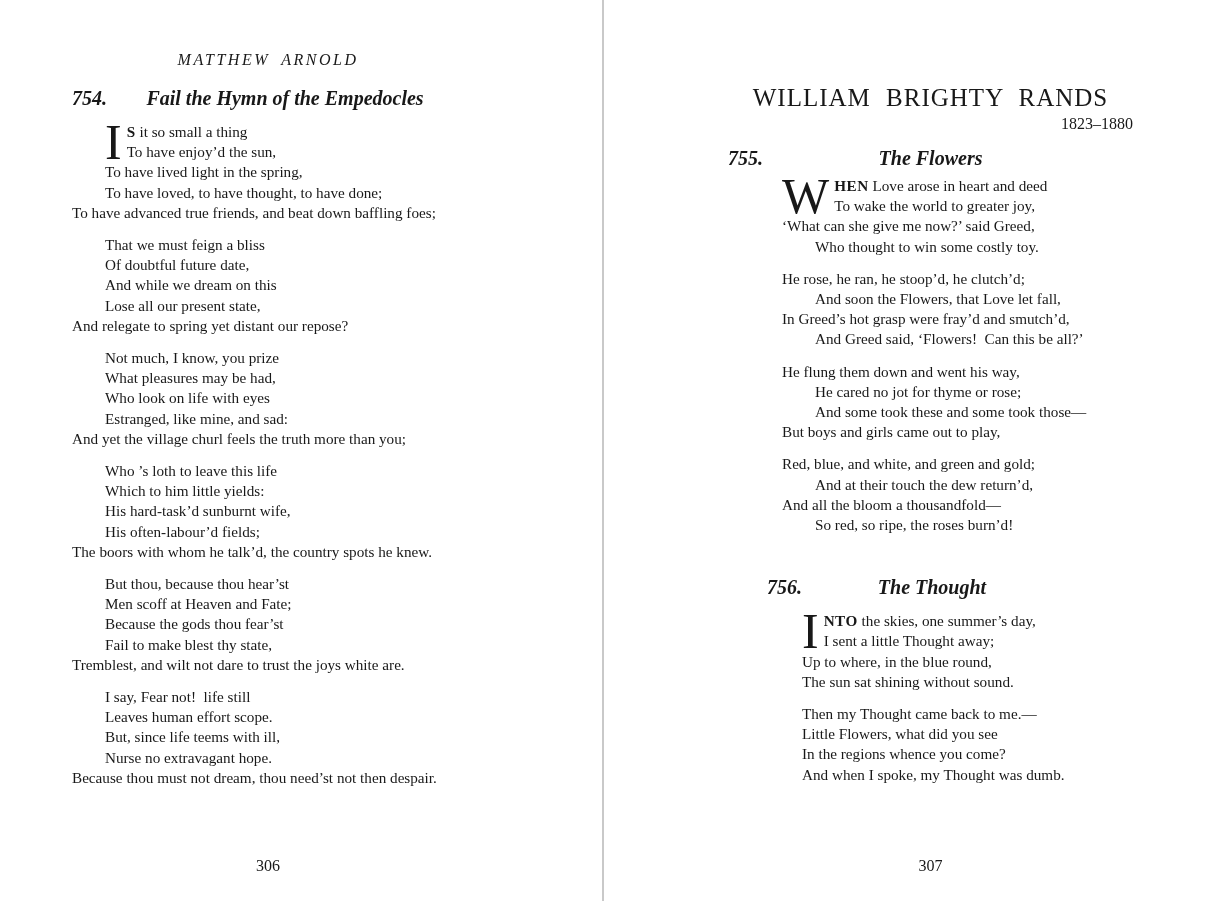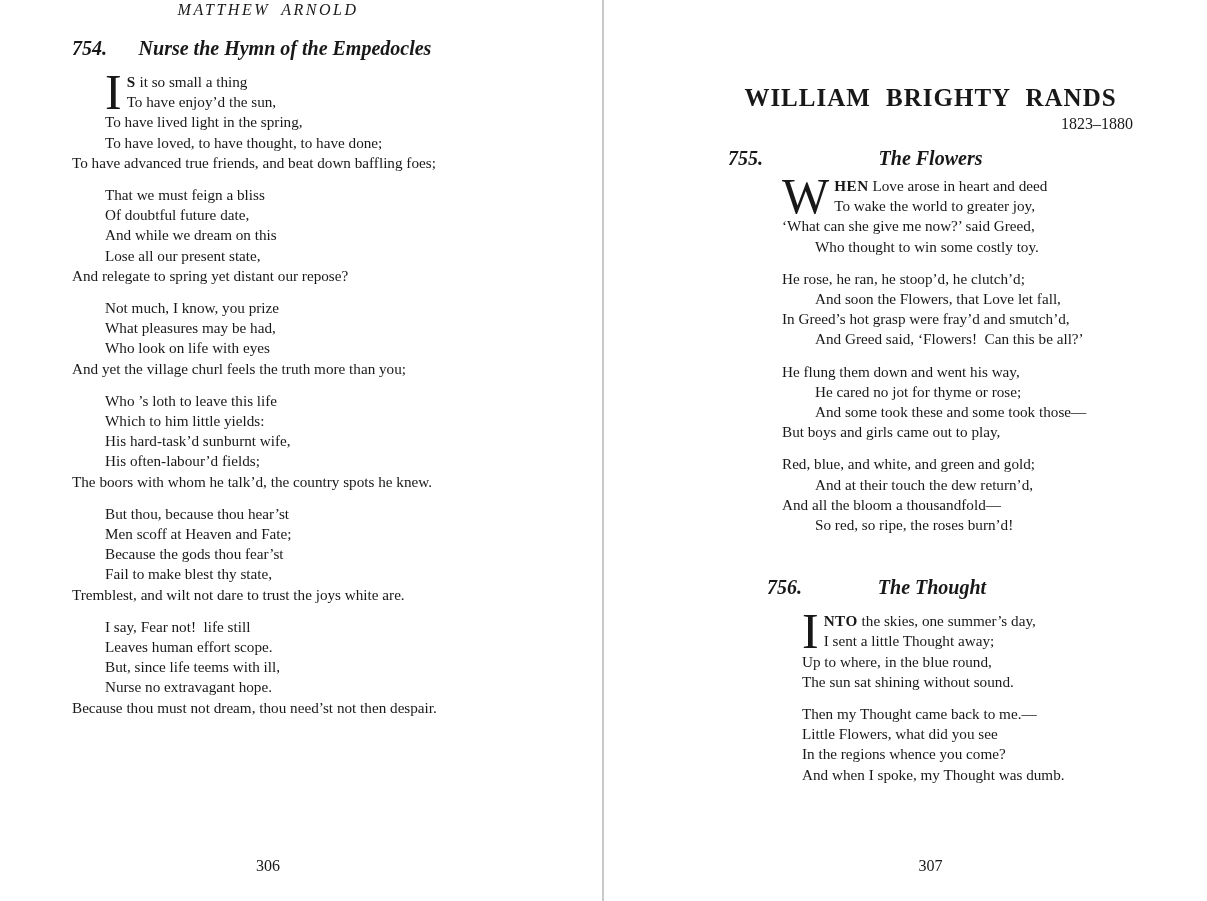--- a/index.html
+++ b/index.html
@@ -15,31 +15,32 @@
     position: absolute;
     left: 602px; top: 0;
     width: 2px; height: 901px;
     background: #c9c9c9;
   }
   .page { position: absolute; top: 0; }
   .page.left  { left: 72px;  width: 392px; }
   .page.right { left: 728px; width: 405px; }
 
   .italic-header {
+    margin-top: 50px;
     text-align: center;
     font-style: italic;
     font-size: 16px;
     line-height: 20px;
     letter-spacing: 2.5px;
     word-spacing: 5px;
   }
   .caps-header {
     margin-top: 84px;
     text-align: center;
-    font-weight: bold;
+    font-weight: normal;
     font-size: 25px;
     line-height: 28px;
     letter-spacing: 1px;
     word-spacing: 8px;
   }
   .dates {
     margin-top: 2px;
     text-align: right;
     font-size: 16px;
     line-height: 20px;
@@ -92,21 +93,21 @@
 </style>
 </head>
 <body>
 
 <div class="divider"></div>
 
 <div class="page left">
   <div class="italic-header">MATTHEW ARNOLD</div>
   <div class="title-row">
     <span class="poem-num">754.</span>
-    <div class="poem-title shift-right">Nurse the Hymn of the Empedocles</div>
+    <div class="poem-title shift-right">Fail the Hymn of the Empedocles</div>
   </div>
   <div class="poem poem-754">
       <div class="stanza">
         <span class="dropcap">I</span>
         <div class="line"><span class="lead">S</span> it so small a thing</div>
         <div class="line">To have enjoy’d the sun,</div>
         <div class="line">To have lived light in the spring,</div>
         <div class="line">To have loved, to have thought, to have done;</div>
         <div class="line out">To have advanced true friends, and beat down baffling foes;</div>
       </div>
@@ -114,20 +115,21 @@
         <div class="line">That we must feign a bliss</div>
         <div class="line">Of doubtful future date,</div>
         <div class="line">And while we dream on this</div>
         <div class="line">Lose all our present state,</div>
         <div class="line out">And relegate to spring yet distant our repose?</div>
       </div>
       <div class="stanza">
         <div class="line">Not much, I know, you prize</div>
         <div class="line">What pleasures may be had,</div>
         <div class="line">Who look on life with eyes</div>
+        <div class="line">Estranged, like mine, and sad:</div>
         <div class="line out">And yet the village churl feels the truth more than you;</div>
       </div>
       <div class="stanza">
         <div class="line">Who ’s loth to leave this life</div>
         <div class="line">Which to him little yields:</div>
         <div class="line">His hard-task’d sunburnt wife,</div>
         <div class="line">His often-labour’d fields;</div>
         <div class="line out">The boors with whom he talk’d, the country spots he knew.</div>
       </div>
       <div class="stanza">

